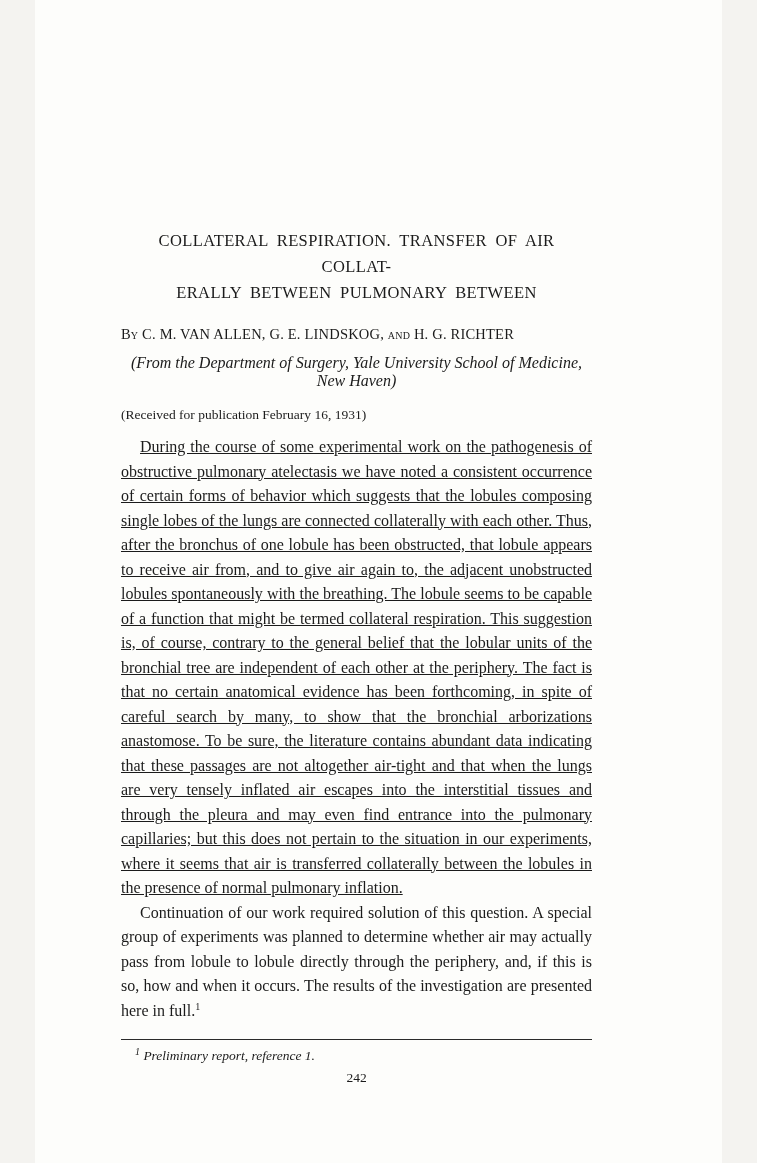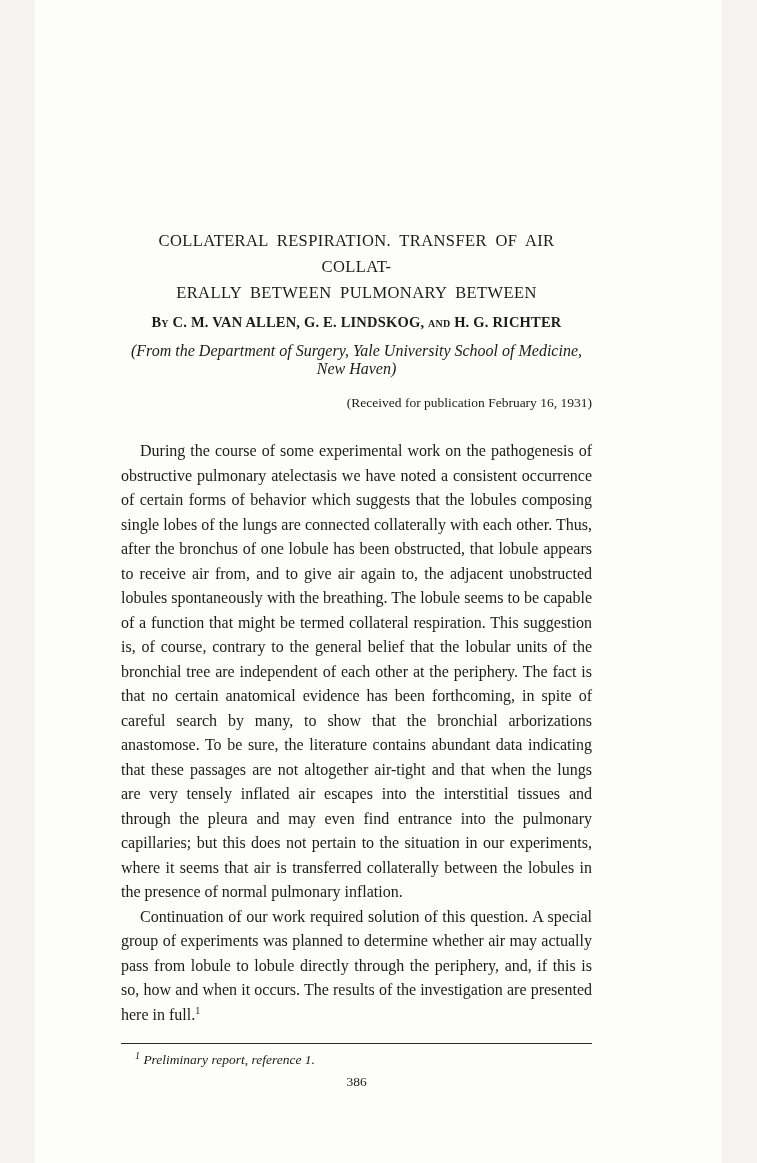--- a/index.html
+++ b/index.html
@@ -22,47 +22,46 @@
   .title {
     margin: 0;
     text-align: center;
     font-size: 16.5px;
     font-weight: normal;
     line-height: 26px;
     letter-spacing: 0.4px;
     word-spacing: 4px;
   }
   .byline {
-    margin: 8px 0 0 0;
-    text-align: center;
+    margin: 20px 0 0 0;
     font-size: 14.5px;
     font-variant: small-caps;
     letter-spacing: 0.2px;
-    font-weight: bold;
   }
   .affiliation {
     margin: 11px 0 0 0;
     text-align: center;
     font-style: italic;
     font-size: 16px;
   }
   .received {
     margin: 17px 0 0 0;
-    text-align: right;
+    text-align: left;
     font-size: 13.5px;
   }
   .body-para {
     margin: 0;
     font-size: 16px;
     line-height: 24.5px;
     text-align: justify;
     text-indent: 19px;
   }
   .body-para.first {
-    margin-top: 28px;
+    margin-top: 12px;
+    text-decoration: underline;
   }
   .footnote-rule {
     border: none;
     border-top: 1.5px solid #2a2a2a;
     margin: 16px 0 0 0;
     width: 100%;
   }
   .footnote {
     margin: 7px 0 0 0;
     font-size: 13.5px;
@@ -97,15 +96,15 @@
   <p class="received">(Received for publication February 16, 1931)</p>
 
   <p class="body-para first">During the course of some experimental work on the pathogenesis of obstructive pulmonary atelectasis we have noted a consistent occurrence of certain forms of behavior which suggests that the lobules composing single lobes of the lungs are connected collaterally with each other.  Thus, after the bronchus of one lobule has been obstructed, that lobule appears to receive air from, and to give air again to, the adjacent unobstructed lobules spontaneously with the breathing.  The lobule seems to be capable of a function that might be termed collateral respiration.  This suggestion is, of course, contrary to the general belief that the lobular units of the bronchial tree are independent of each other at the periphery.  The fact is that no certain anatomical evidence has been forthcoming, in spite of careful search by many, to show that the bronchial arborizations anastomose.  To be sure, the literature contains abundant data indicating that these passages are not altogether air-tight and that when the lungs are very tensely inflated air escapes into the interstitial tissues and through the pleura and may even find entrance into the pulmonary capillaries; but this does not pertain to the situation in our experiments, where it seems that air is transferred collaterally between the lobules in the presence of normal pulmonary inflation.</p>
 
   <p class="body-para"><span>Continuation of our work required solution of this question.  A special group of experiments was planned to determine whether air may actually pass from lobule to lobule directly through the periphery, and, if this is so, how and when it occurs.  The results of the investigation are presented here in full.</span><sup>1</sup></p>
 
   <hr class="footnote-rule">
 
   <p class="footnote"><sup>1</sup> <span>Preliminary report, reference 1.</span></p>
 
-  <p class="page-number">386</p>
+  <p class="page-number">242</p>
 
 </div>
 
 </body></html>

